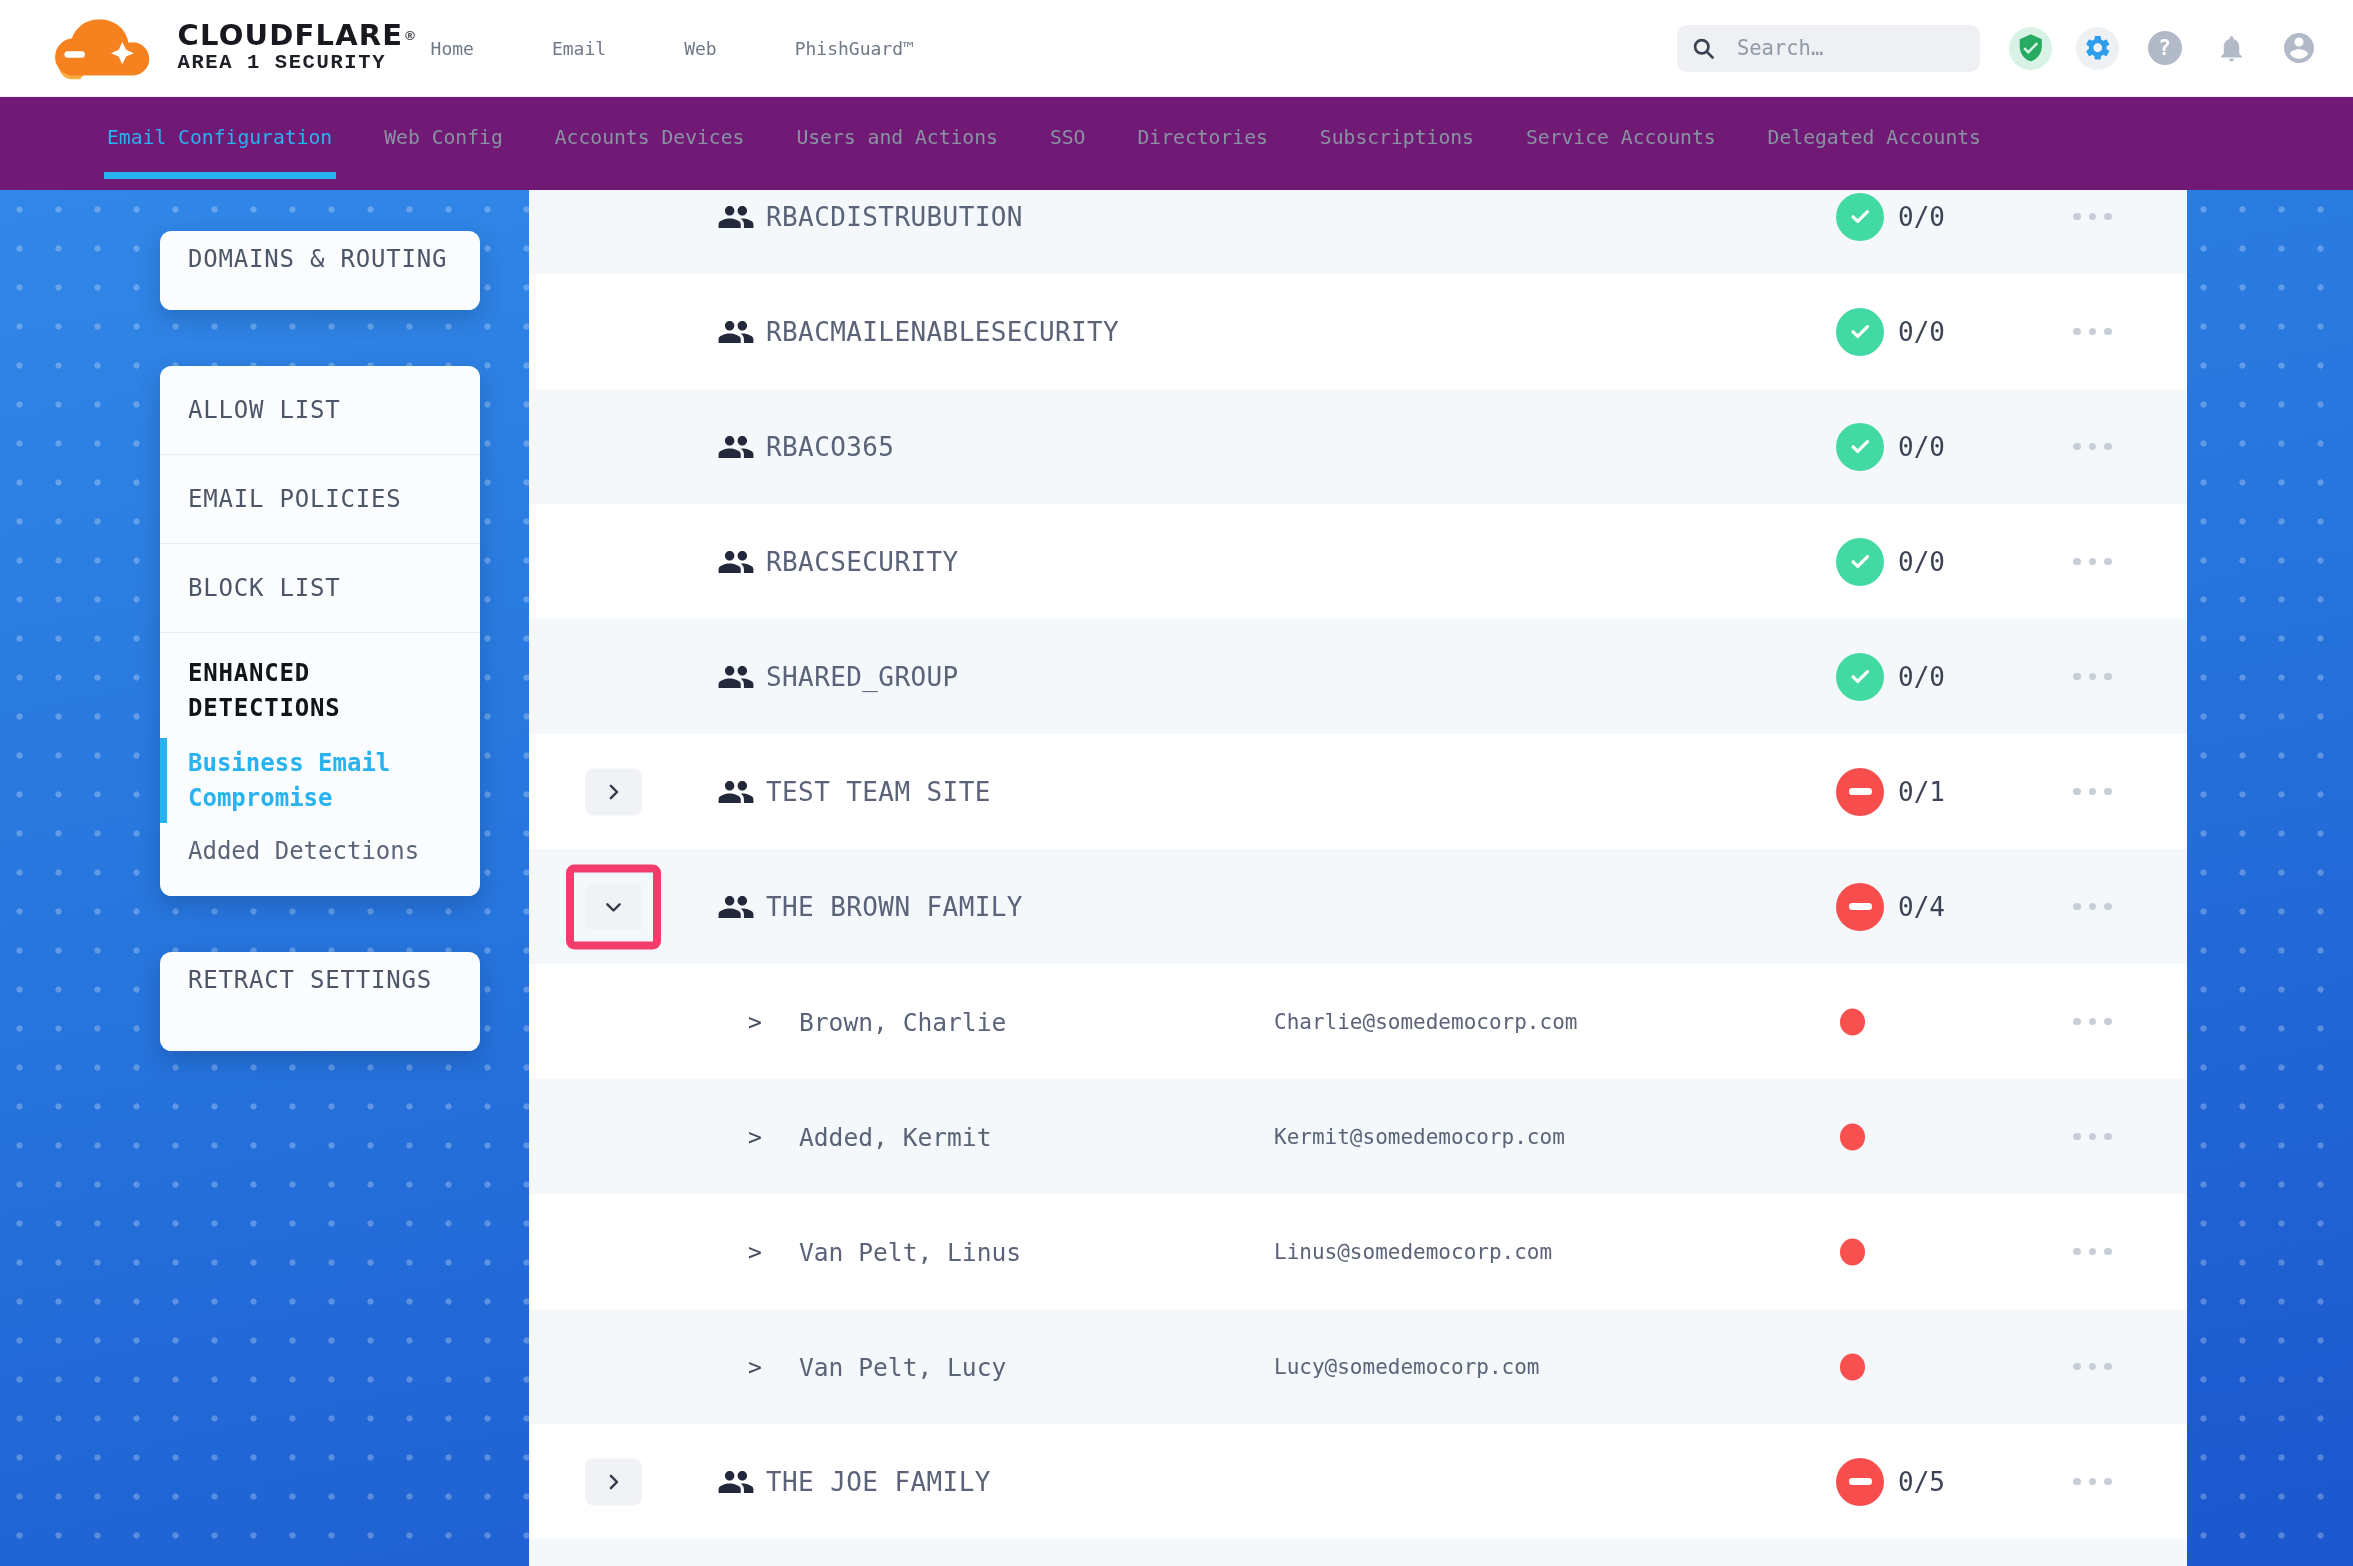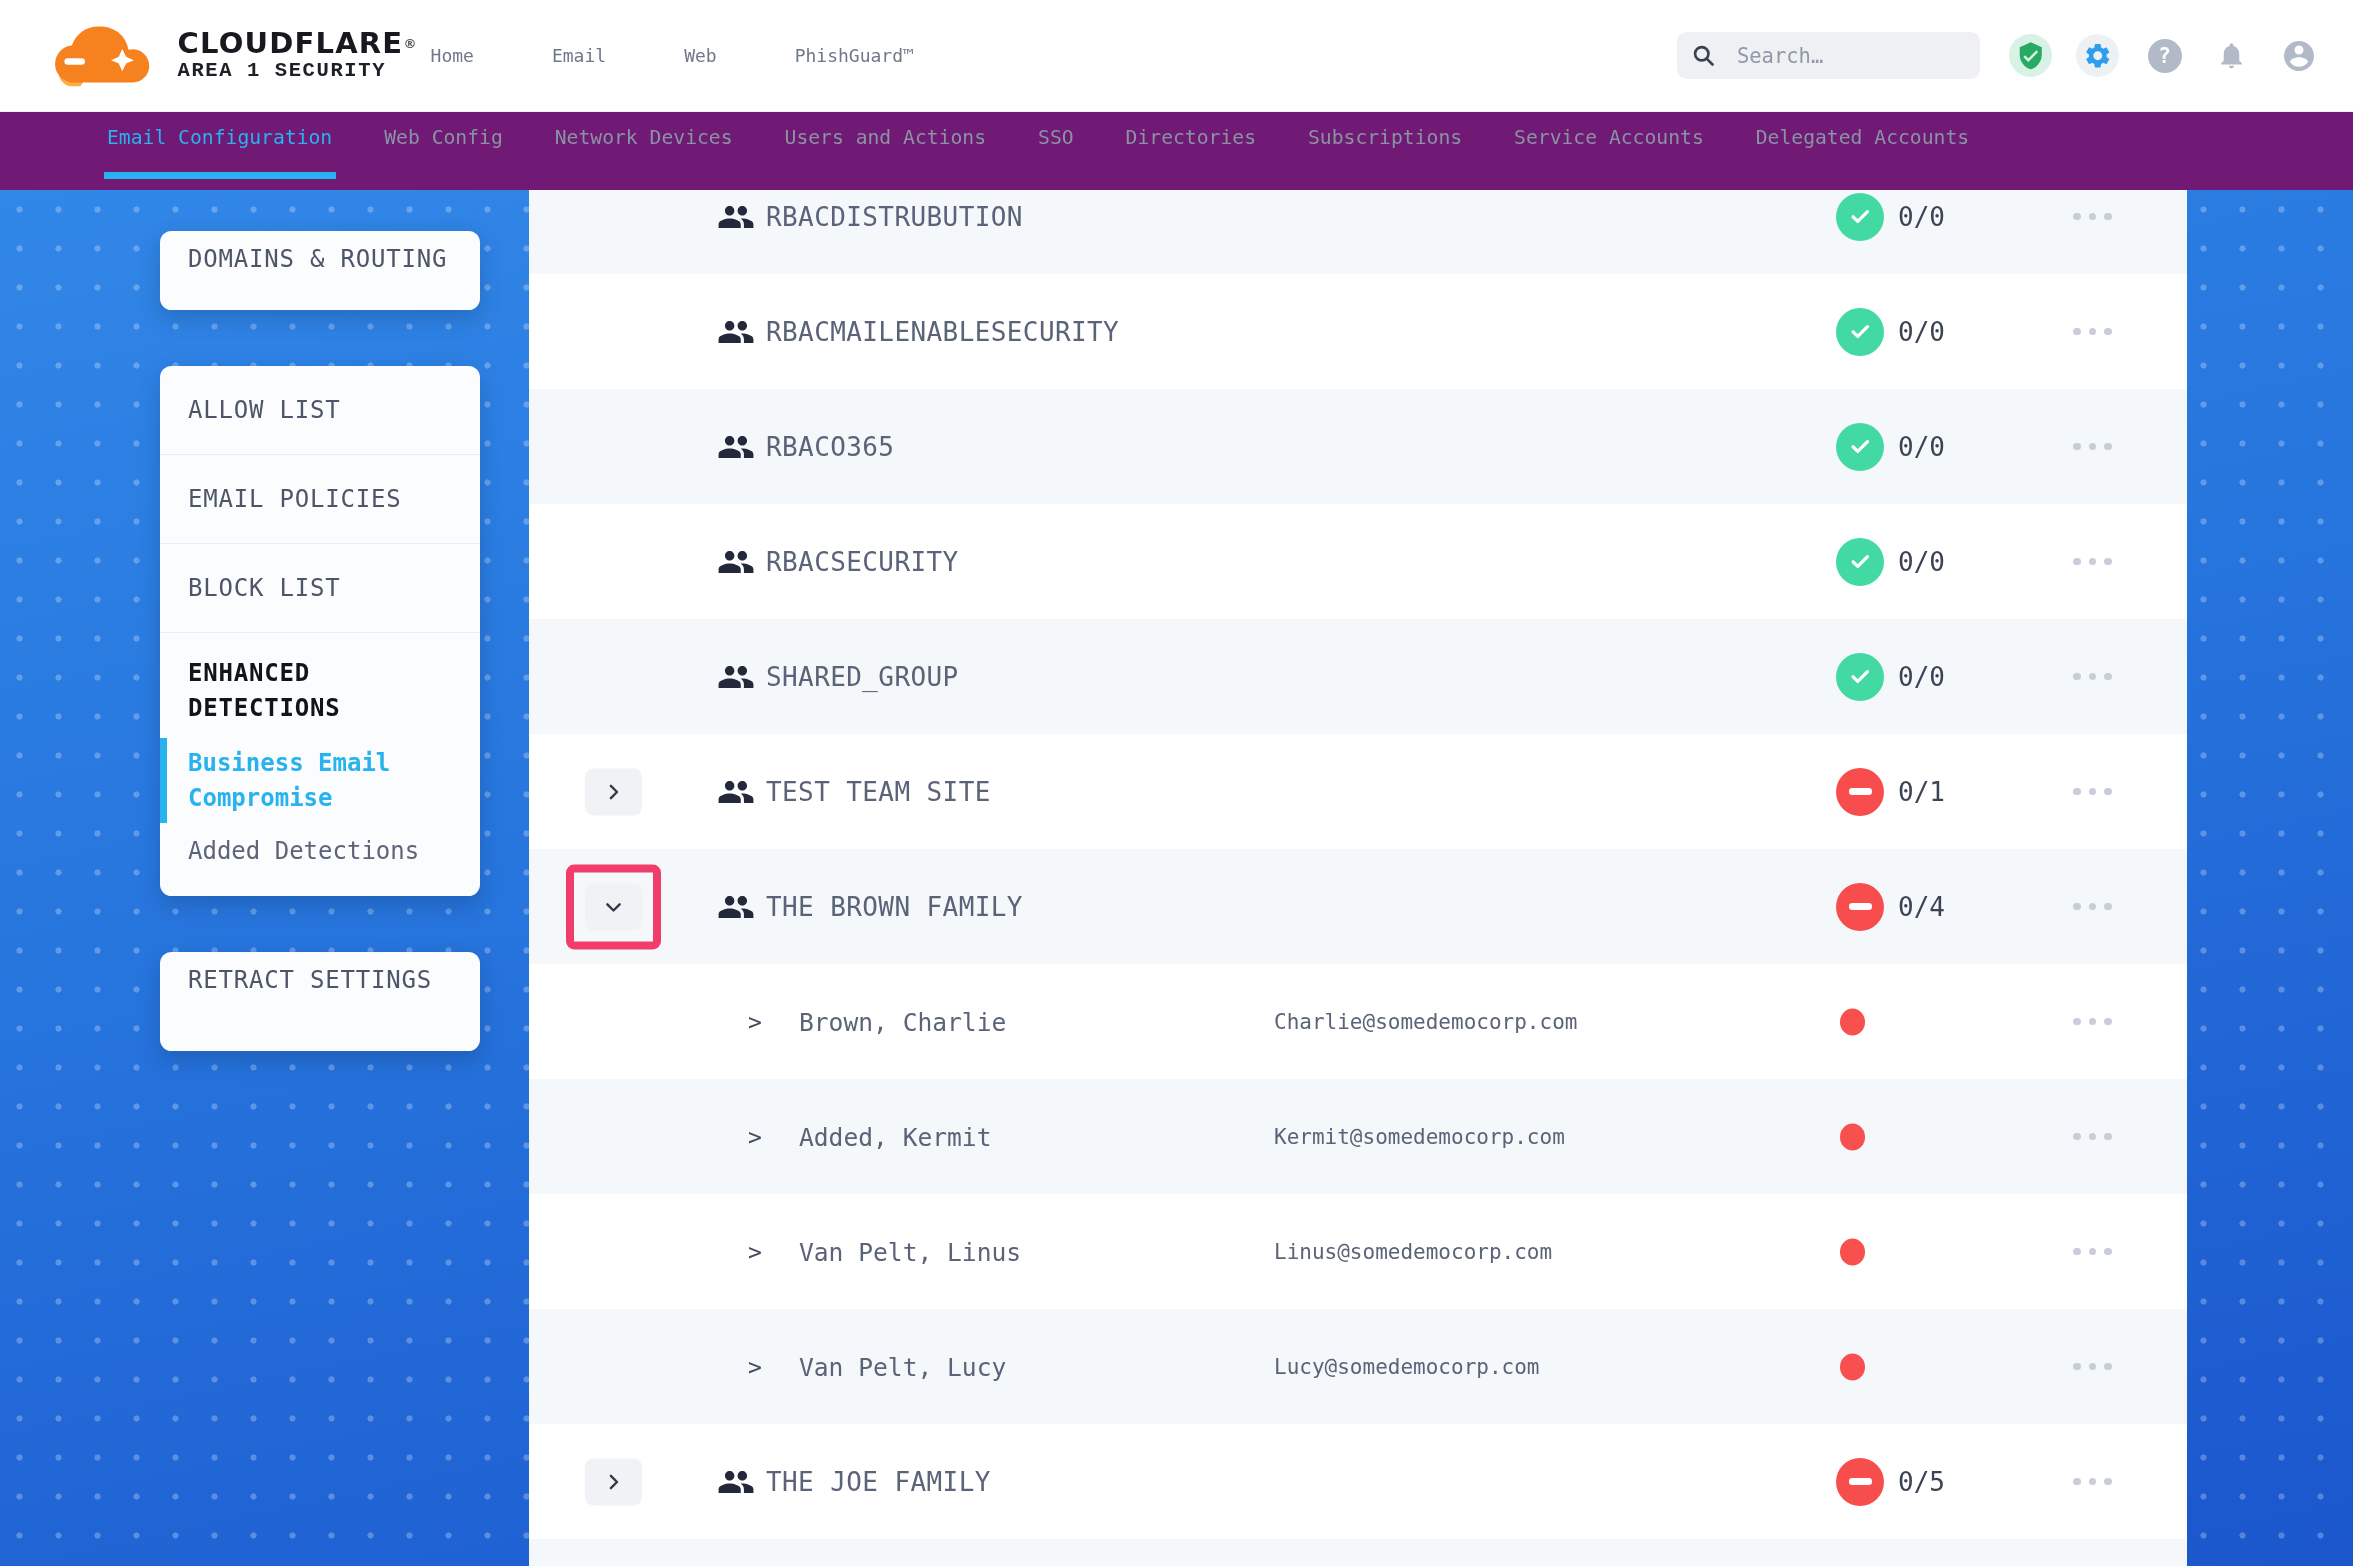--- a/index.html
+++ b/index.html
@@ -1,21 +1,21 @@
 <!DOCTYPE html>
 <html style="font-size:13px"><head>
 <meta charset="utf-8">
 <style>
   * { margin:0; padding:0; box-sizing:border-box; }
   html,body { width:2354px; height:1567px; }
   body { font-family:"DejaVu Sans Mono","Liberation Mono",monospace; background:#fff; overflow:hidden; }
   .page { position:relative; width:2354px; height:1567px; overflow:hidden; }
 
   
-  .topbar { position:absolute; left:0; top:0; width:2354px; height:112px; background:#ffffff;
+  .topbar { position:absolute; left:0; top:0; width:2354px; height:97px; background:#ffffff;
             border-bottom:0.8px solid #edf0f4; display:flex; align-items:center; z-index:5; }
   .brand { display:flex; align-items:center; margin-left:43px; cursor:pointer; }
   .brand-text { margin-left:11.5px; }
   .brand-line1 { font-family:"DejaVu Sans","Liberation Sans",sans-serif; font-weight:bold; font-size:29px;
                  letter-spacing:1.2px; color:#17191f; line-height:31px; }
   .brand-mark { font-size:13px; vertical-align:top; color:#55585f; }
   .brand-line2 { font-family:Liberation Mono, monospace; font-weight:bold; font-size:20.5px;
                  letter-spacing:1.6px; color:#1d2026; line-height:24.6px; }
   .main-nav { display:flex; gap:78px; margin-left:13px; }
   .nav-item { font-size:18px; color:#6f7888; cursor:pointer; }
@@ -160,21 +160,21 @@
             <path d="M12 2C6.48 2 2 6.48 2 12s4.48 10 10 10 10-4.48 10-10S17.52 2 12 2zm0 3c1.66 0 3 1.34 3 3s-1.34 3-3 3-3-1.34-3-3 1.34-3 3-3zm0 14.2c-2.5 0-4.71-1.28-6-3.22.03-1.99 4-3.08 6-3.08 1.99 0 5.97 1.09 6 3.08-1.29 1.94-3.5 3.22-6 3.22z"></path>
           </svg>
         </div>
       </div>
     </div>
   </header>
 
   <nav class="subnav" id="subnav">
       <div class="tab active">Email Configuration</div>
       <div class="tab">Web Config</div>
-      <div class="tab">Network Devices</div>
+      <div class="tab">Accounts Devices</div>
       <div class="tab">Users and Actions</div>
       <div class="tab">SSO</div>
       <div class="tab">Directories</div>
       <div class="tab">Subscriptions</div>
       <div class="tab">Service Accounts</div>
       <div class="tab">Delegated Accounts</div>
     </nav>
 
   <div class="bg-blue"></div>
 

